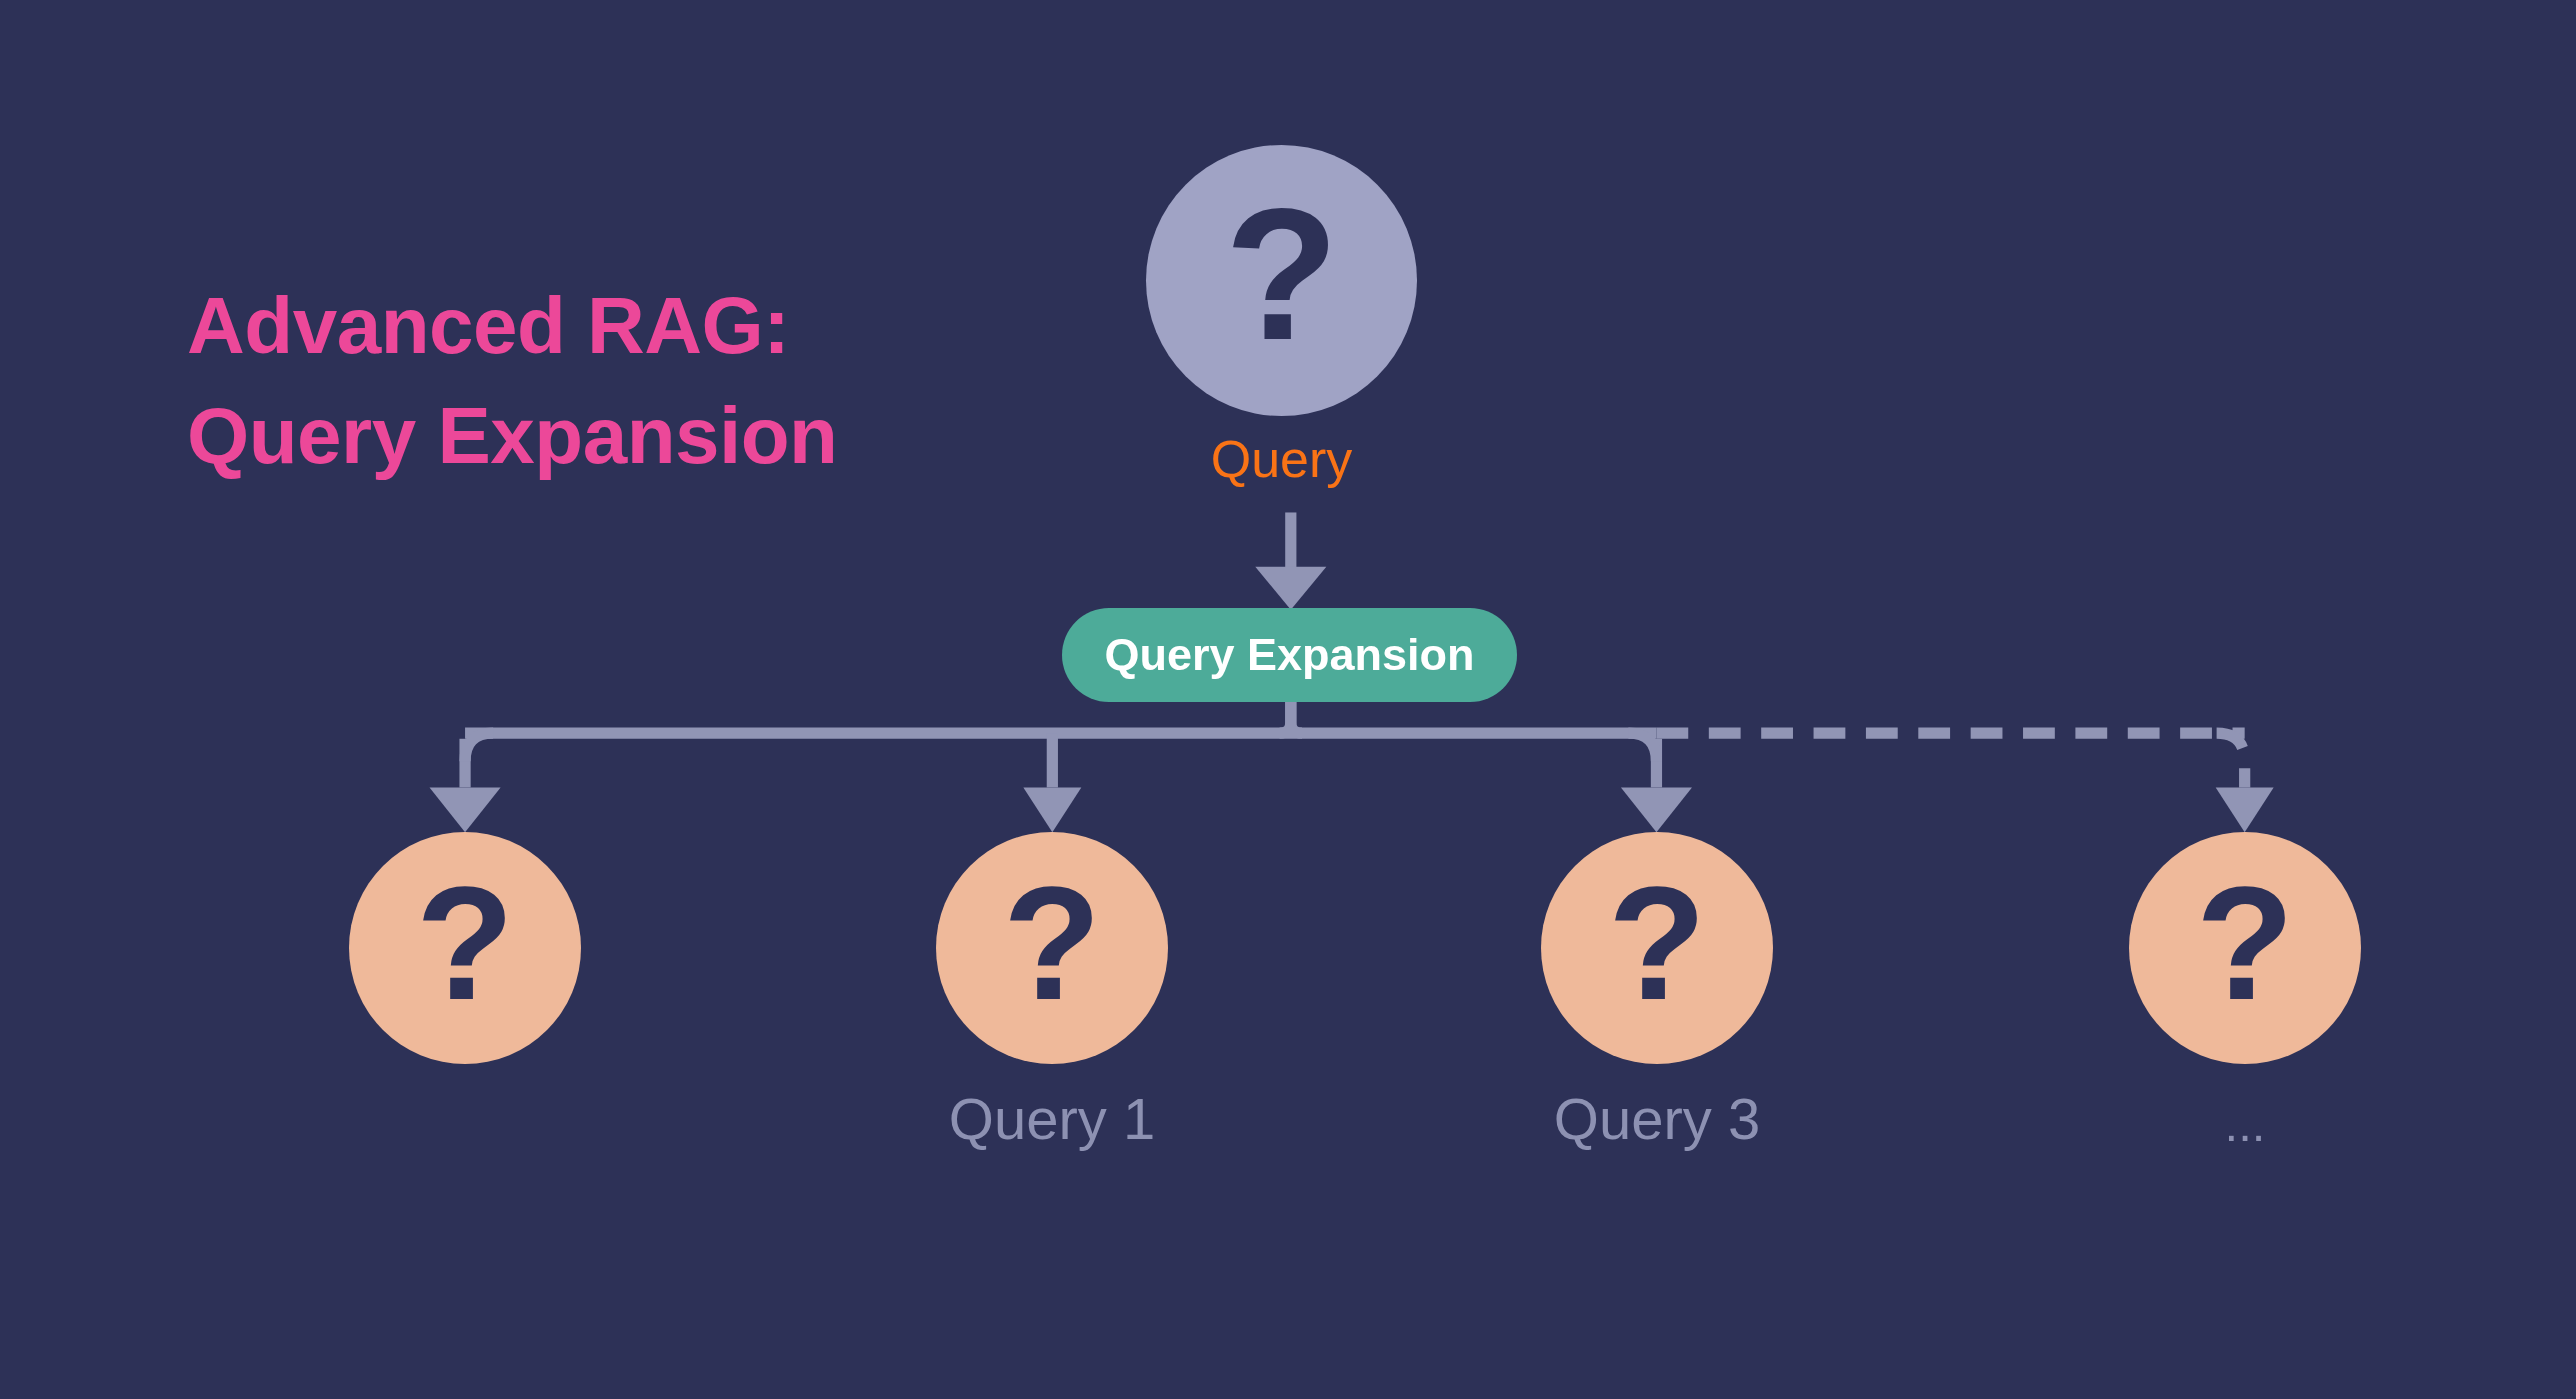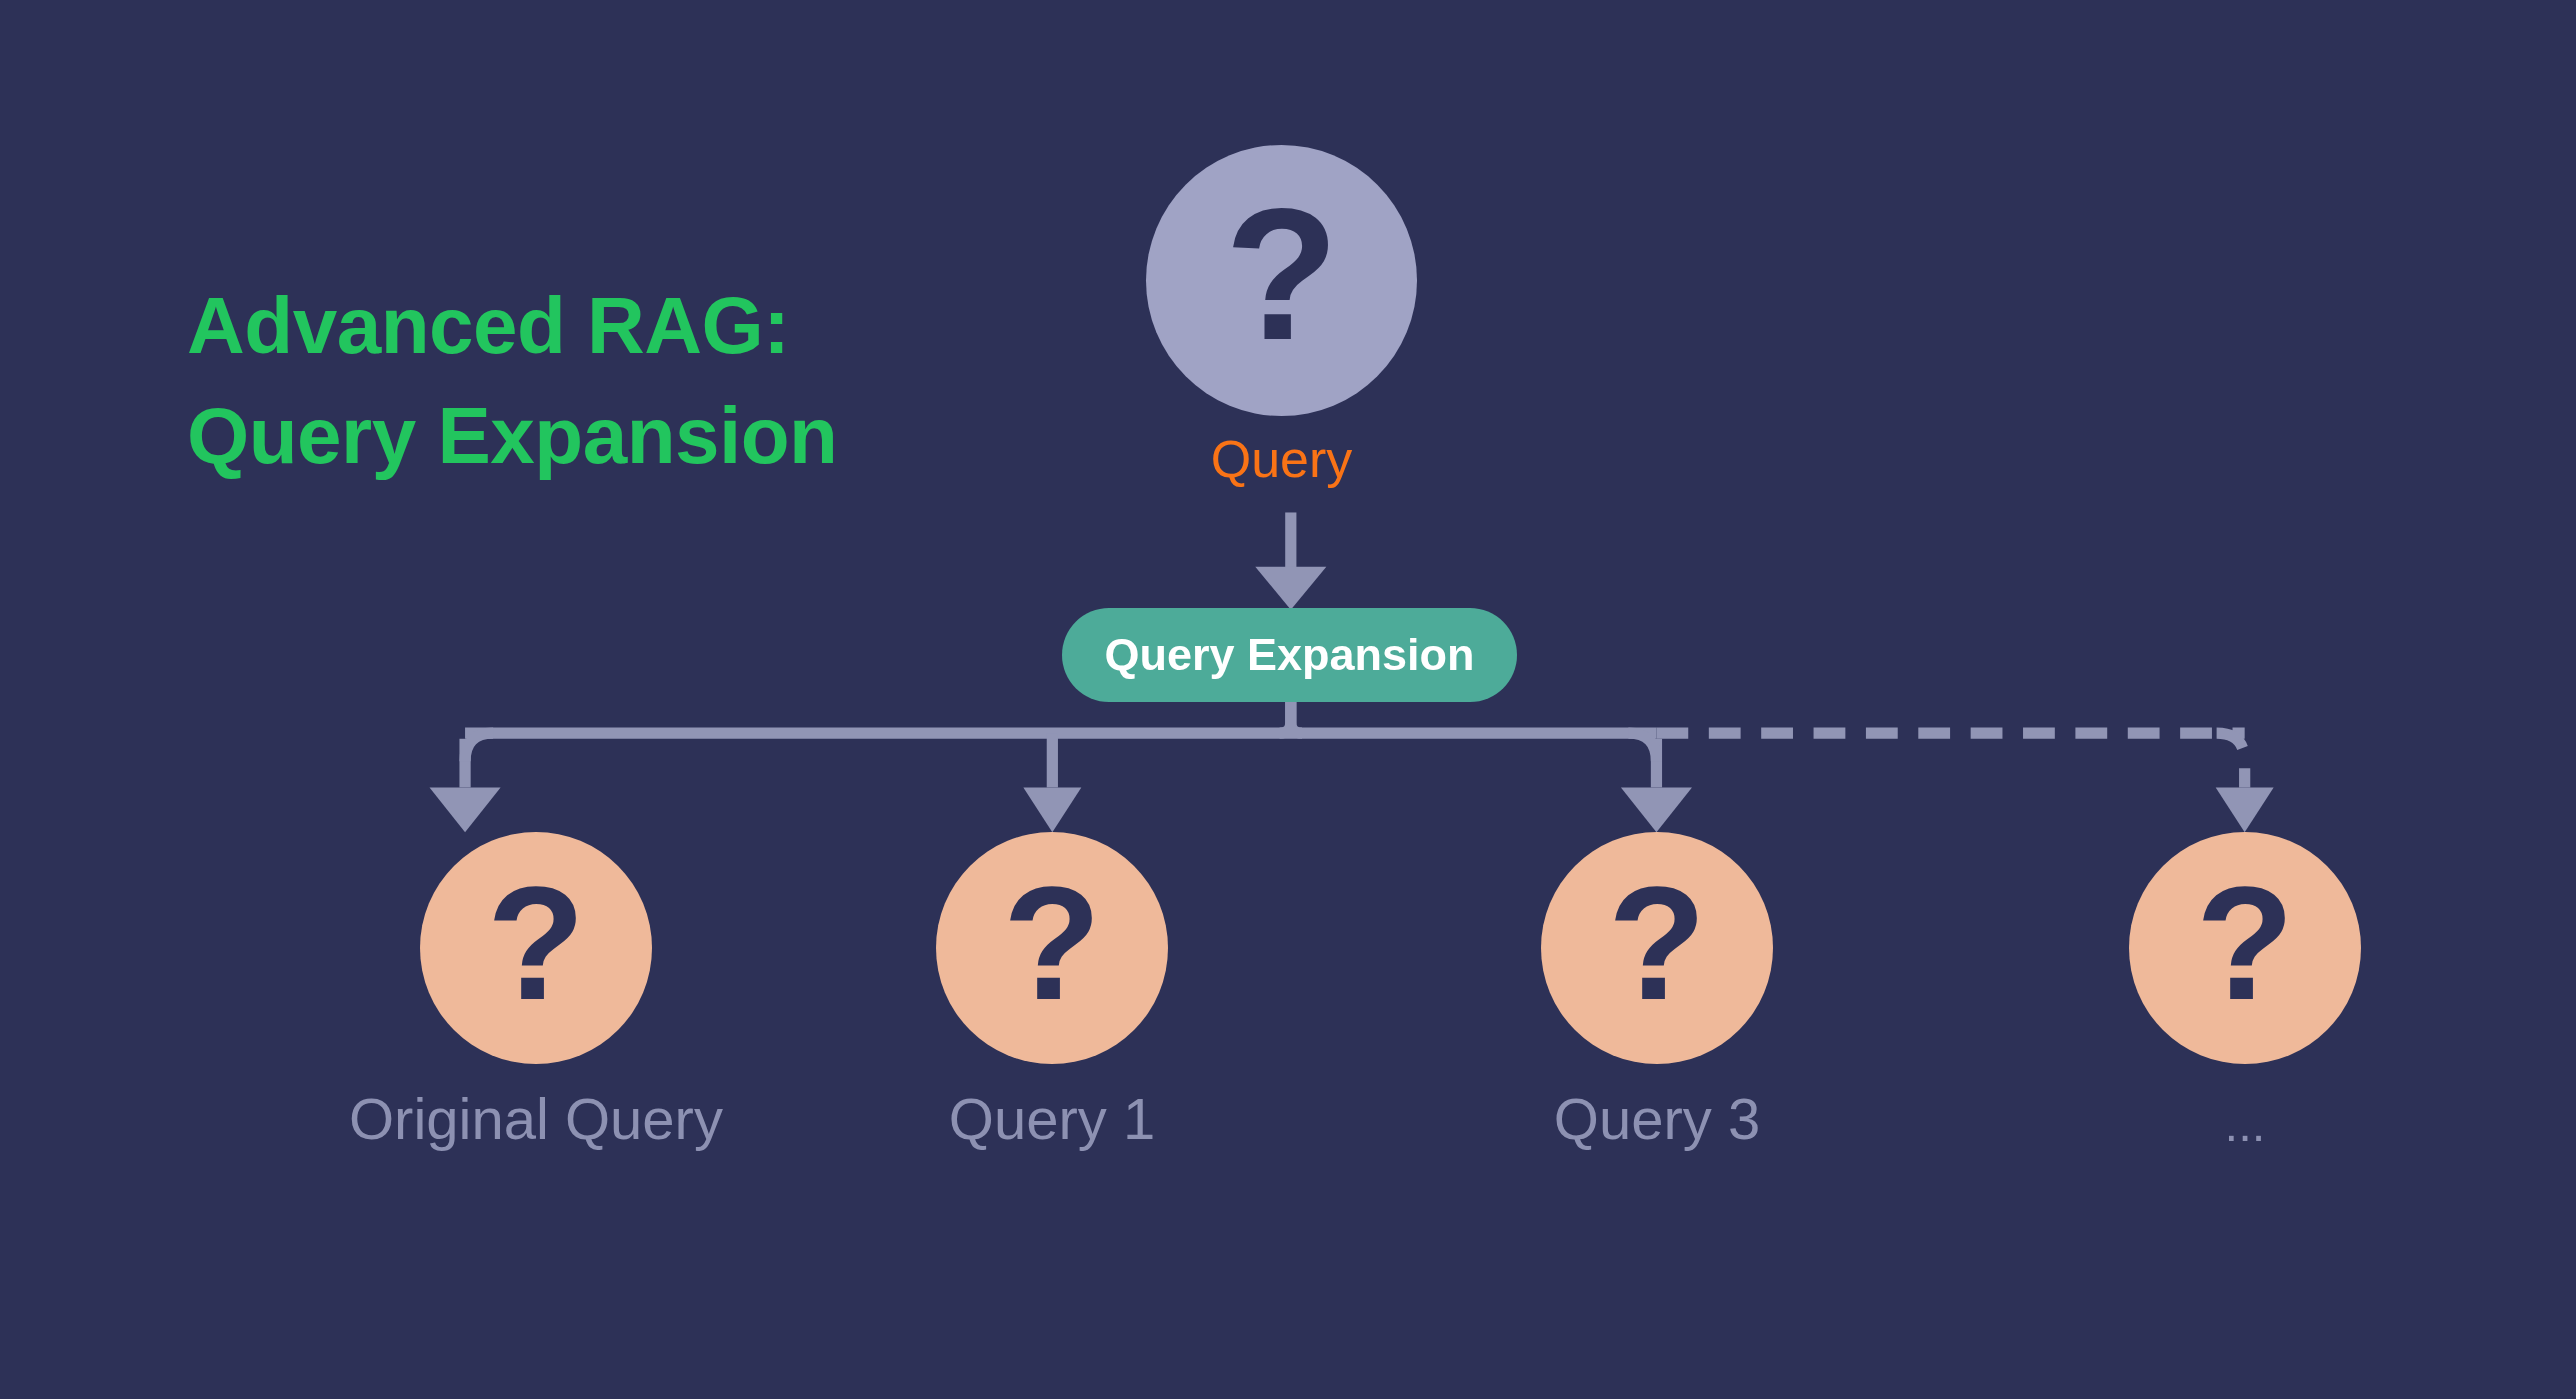--- a/index.html
+++ b/index.html
@@ -17,21 +17,21 @@
   }
 
   
   .title-block {
     position: absolute;
     left: 187px;
     top: 271px;
     width: 935px;
   }
   .title-line {
-    color: #22c55e;
+    color: #ec4899;
     font-weight: bold;
     font-size: 80px;
     line-height: 1.38;
     letter-spacing: -0.5px;
     white-space: nowrap;
   }
 
   
   #wires {
     position: absolute;
@@ -180,21 +180,20 @@
   </div>
 
   <div class="pill">
     <span>Query Expansion</span>
   </div>
 
   <div class="node node-bottom" style="left:349px; top:832px;">
     <div class="bubble">
       <span class="qmark">?</span>
     </div>
-    <div class="caption">Original Query</div>
   </div>
 
   <div class="node node-bottom" style="left:936px; top:832px;">
     <div class="bubble">
       <span class="qmark">?</span>
     </div>
     <div class="caption">Query 1</div>
   </div>
 
   <div class="node node-bottom" style="left:1541px; top:832px;">

